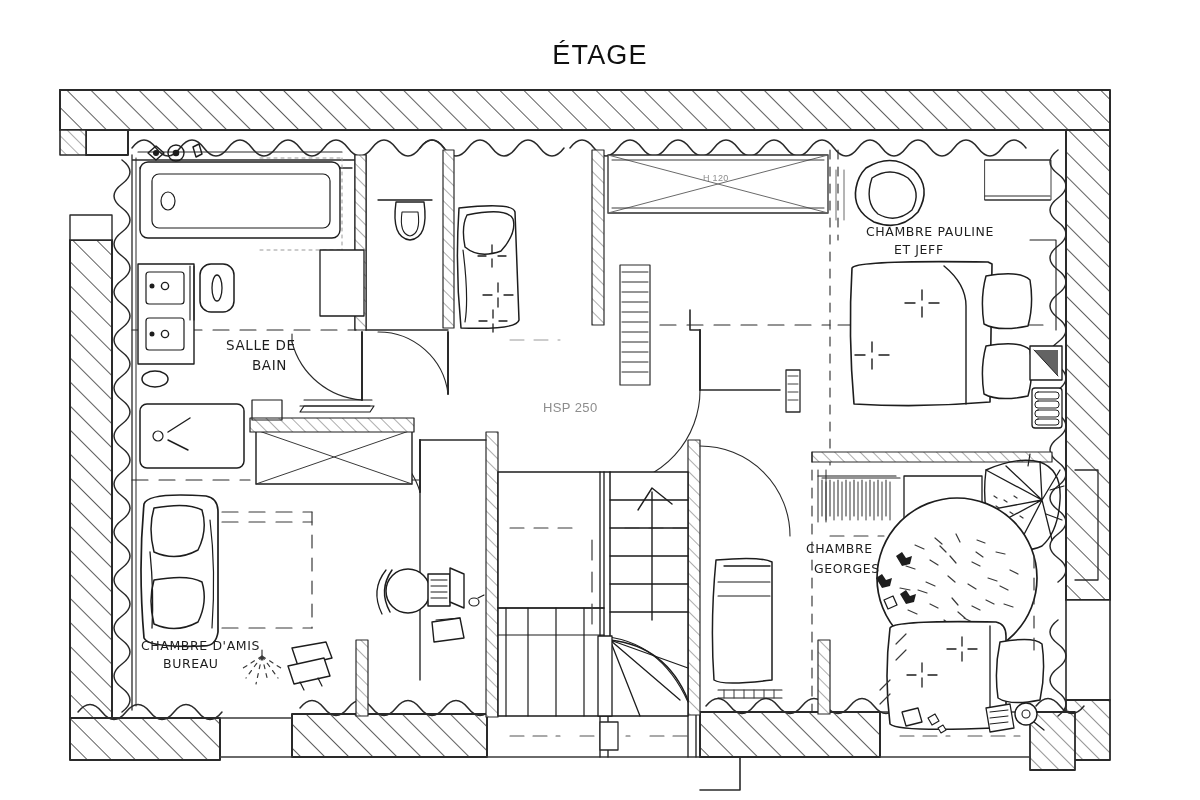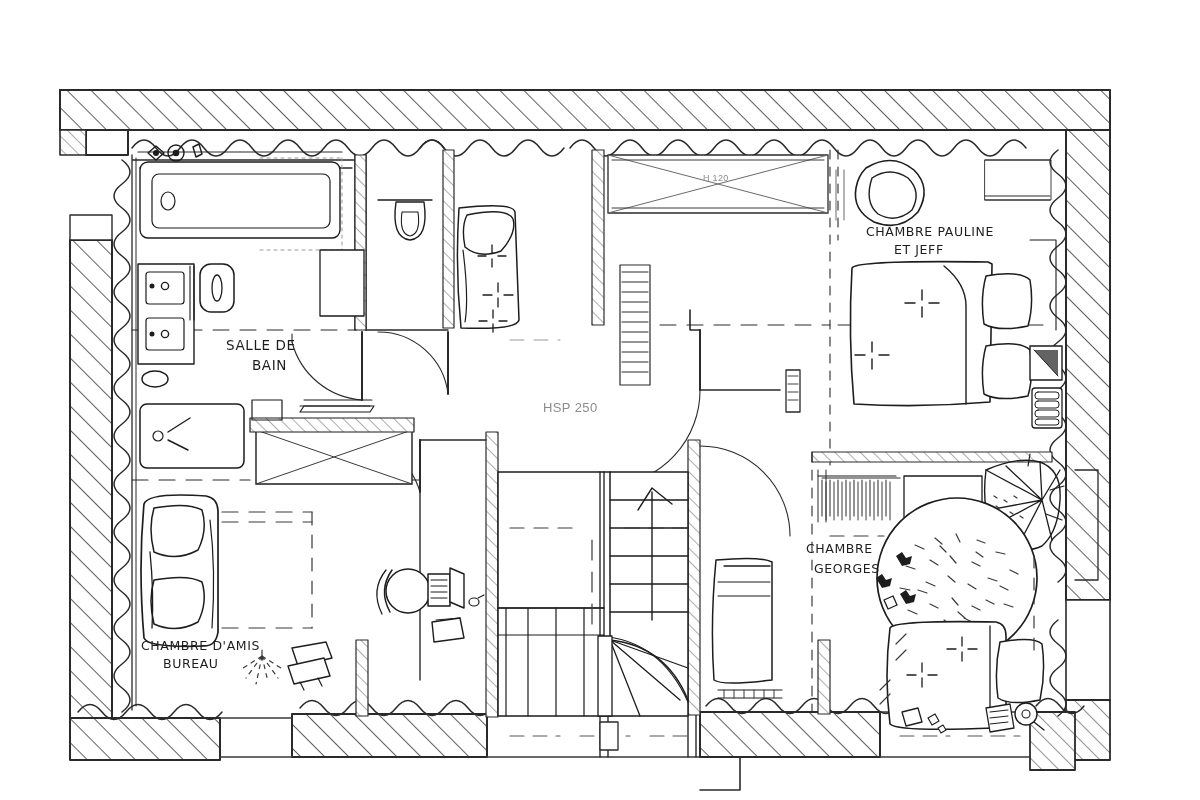--- a/index.html
+++ b/index.html
@@ -59,20 +59,21 @@
     font-size: 9px;
     fill: #8d8d8d;
     letter-spacing: 0.3px;
   }
 </style>
 </head>
 <body>
 
 <div id="plan-root">
 
+  <div id="plan-title">ÉTAGE</div>
 
   <svg id="plan-svg" viewBox="0 0 1200 800">
     <defs>
 
       <pattern id="hatch" width="17" height="17" patternUnits="userSpaceOnUse" patternTransform="rotate(-45)">
         <rect width="17" height="17" fill="#ffffff"></rect>
         <line x1="0" y1="0" x2="0" y2="17" stroke="#2a2a2a" stroke-width="1.5"></line>
       </pattern>
       <pattern id="hatchFine" width="12" height="12" patternUnits="userSpaceOnUse" patternTransform="rotate(-45)">
         <rect width="12" height="12" fill="#ffffff"></rect>

